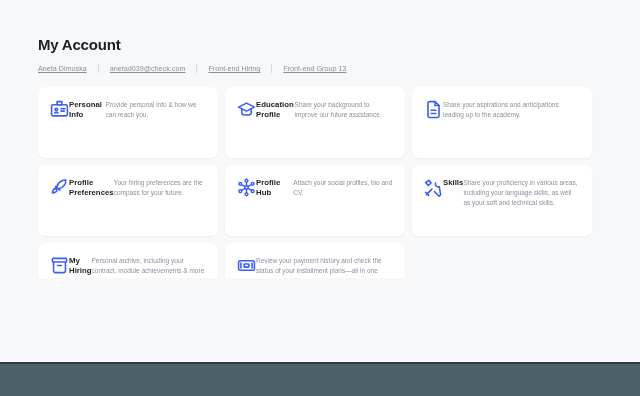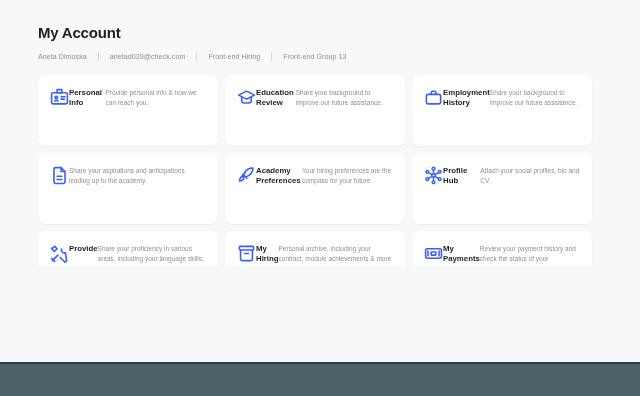--- a/index.html
+++ b/index.html
@@ -11,21 +11,21 @@
   }
 
   body {
     background: #f7f8f9;
     font-family: "Liberation Sans", sans-serif;
     position: relative;
   }
 
   .page {
     position: absolute;
-    top: 0; left: 0;
+    top: 12px; left: 0;
     width: 640px;
     height: 266px;
     overflow: hidden;
     background: #f7f8f9;
   }
 
   .content {
     padding: 24px 38px 0 38px;
   }
 
@@ -38,21 +38,21 @@
   }
 
   .breadcrumb {
     display: flex;
     align-items: center;
     font-size: 7.2px;
     color: #8a9099;
     margin-bottom: 14px;
     white-space: nowrap;
   }
-  .breadcrumb-item { display: inline-block; }
+  .breadcrumb-item { display: inline-block; text-decoration: underline; }
   .breadcrumb-sep {
     display: inline-block;
     width: 1px;
     height: 9px;
     background: #d6d9dd;
     margin: 0 11px;
     flex: 0 0 auto;
   }
 
   .card-grid {
@@ -141,55 +141,45 @@
         <div class="card-desc">Provide personal info &amp; how we can reach you.</div>
       </div>
 
       <div class="card">
         <span class="card-icon">
           <svg viewBox="0 0 24 24" fill="none" stroke="currentColor" stroke-width="2" stroke-linecap="round" stroke-linejoin="round">
             <path d="M2 9l10-5 10 5-10 5L2 9z"></path>
             <path d="M6 11.5V16c0 1.7 2.7 3 6 3s6-1.3 6-3v-4.5"></path>
           </svg>
         </span>
-        <div class="card-title">Education Review</div>
+        <div class="card-title">Education Profile</div>
         <div class="card-desc">Share your background to improve our future assistance.</div>
       </div>
 
-      <div class="card">
-        <span class="card-icon">
-          <svg viewBox="0 0 24 24" fill="none" stroke="currentColor" stroke-width="2" stroke-linecap="round" stroke-linejoin="round">
-            <rect x="3" y="8" width="18" height="12" rx="2"></rect>
-            <path d="M9 8V6a2 2 0 0 1 2-2h2a2 2 0 0 1 2 2v2"></path>
-          </svg>
-        </span>
-        <div class="card-title">Employment History</div>
-        <div class="card-desc">Share your background to improve our future assistance.</div>
-      </div>
 
       <div class="card">
         <span class="card-icon">
           <svg viewBox="0 0 24 24" fill="none" stroke="currentColor" stroke-width="2" stroke-linecap="round" stroke-linejoin="round">
             <path d="M14 2H7a2 2 0 0 0-2 2v16a2 2 0 0 0 2 2h10a2 2 0 0 0 2-2V7l-5-5z"></path>
             <path d="M14 2v5h5"></path>
             <path d="M9 13h6M9 17h6"></path>
           </svg>
         </span>
         <div class="card-desc">Share your aspirations and anticipations leading up to the academy.</div>
       </div>
 
       <div class="card">
         <span class="card-icon">
           <svg viewBox="0 0 24 24" fill="none" stroke="currentColor" stroke-width="2" stroke-linecap="round" stroke-linejoin="round">
             <path d="M5 14c-1.5 1.5-2 5-2 5s3.5-.5 5-2c.9-.9.9-2.2 0-3s-2.1-.9-3 0z"></path>
             <path d="M12.5 15.5L8.5 11.5c.8-2.6 2.2-5 4.4-6.8A9.6 9.6 0 0 1 20 2.5a9.6 9.6 0 0 1-2.2 7.1c-1.8 2.2-4.2 3.6-6.8 4.4z"></path>
             <path d="M9.5 12.5l-3 1 1-3"></path>
           </svg>
         </span>
-        <div class="card-title">Academy Preferences</div>
+        <div class="card-title">Profile Preferences</div>
         <div class="card-desc">Your hiring preferences are the compass for your future.</div>
       </div>
 
       <div class="card">
         <span class="card-icon">
           <svg viewBox="0 0 24 24" fill="none" stroke="currentColor" stroke-width="1.8" stroke-linecap="round" stroke-linejoin="round">
             <circle cx="12" cy="12" r="2.2"></circle>
             <circle cx="12" cy="3.4" r="1.8"></circle>
             <circle cx="12" cy="20.6" r="1.8"></circle>
             <circle cx="4.2" cy="7.4" r="1.8"></circle>
@@ -205,21 +195,21 @@
 
       <div class="card">
         <span class="card-icon">
           <svg viewBox="0 0 24 24" fill="none" stroke="currentColor" stroke-width="2" stroke-linecap="round" stroke-linejoin="round">
             <path d="M14.7 6.3a3.5 3.5 0 0 0 4.6 4.6L21 21l-2 2-6-6"></path>
             <path d="M6 3l3 3-3.5 3.5L2 6l4-3z"></path>
             <path d="M3 21l7-7"></path>
             <path d="M2 18l4 4"></path>
           </svg>
         </span>
-        <div class="card-title">Provide</div>
+        <div class="card-title">Skills</div>
         <div class="card-desc">Share your proficiency in various areas, including your language skills, as well as your soft and technical skills.</div>
       </div>
 
       <div class="card">
         <span class="card-icon">
           <svg viewBox="0 0 24 24" fill="none" stroke="currentColor" stroke-width="2" stroke-linecap="round" stroke-linejoin="round">
             <rect x="3" y="3" width="18" height="4.5" rx="1.2"></rect>
             <path d="M4.5 7.5V19a2 2 0 0 0 2 2h11a2 2 0 0 0 2-2V7.5"></path>
             <path d="M9.5 12h5"></path>
           </svg>
@@ -229,21 +219,20 @@
       </div>
 
       <div class="card">
         <span class="card-icon">
           <svg viewBox="0 0 24 24" fill="none" stroke="currentColor" stroke-width="2" stroke-linecap="round" stroke-linejoin="round">
             <rect x="2" y="6" width="20" height="12" rx="2"></rect>
             <rect x="9" y="10" width="6" height="4" rx="0.8"></rect>
             <path d="M5 9v6M19 9v6"></path>
           </svg>
         </span>
-        <div class="card-title">My Payments</div>
         <div class="card-desc">Review your payment history and check the status of your installment plans—all in one place</div>
       </div>
 
     </div>
   </div>
 </div>
 
 <div class="bottom-band"></div>
 
 </body></html>

